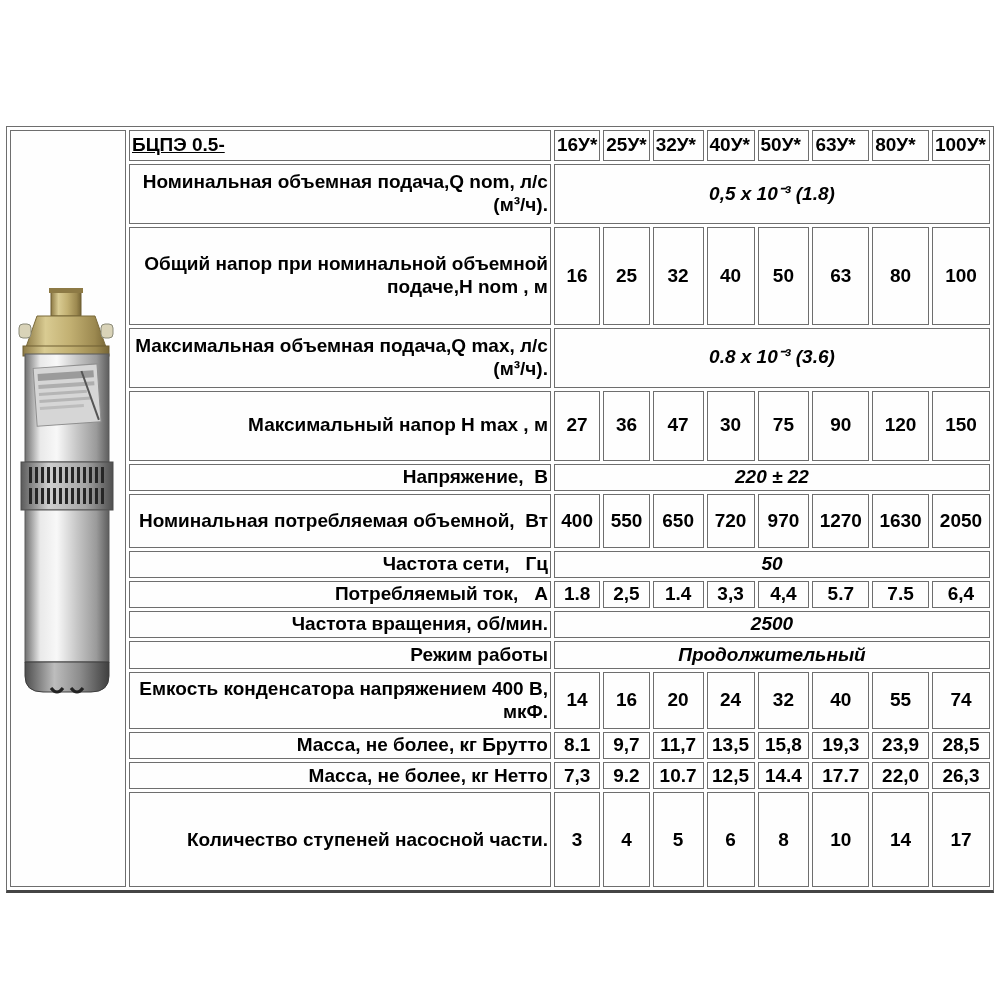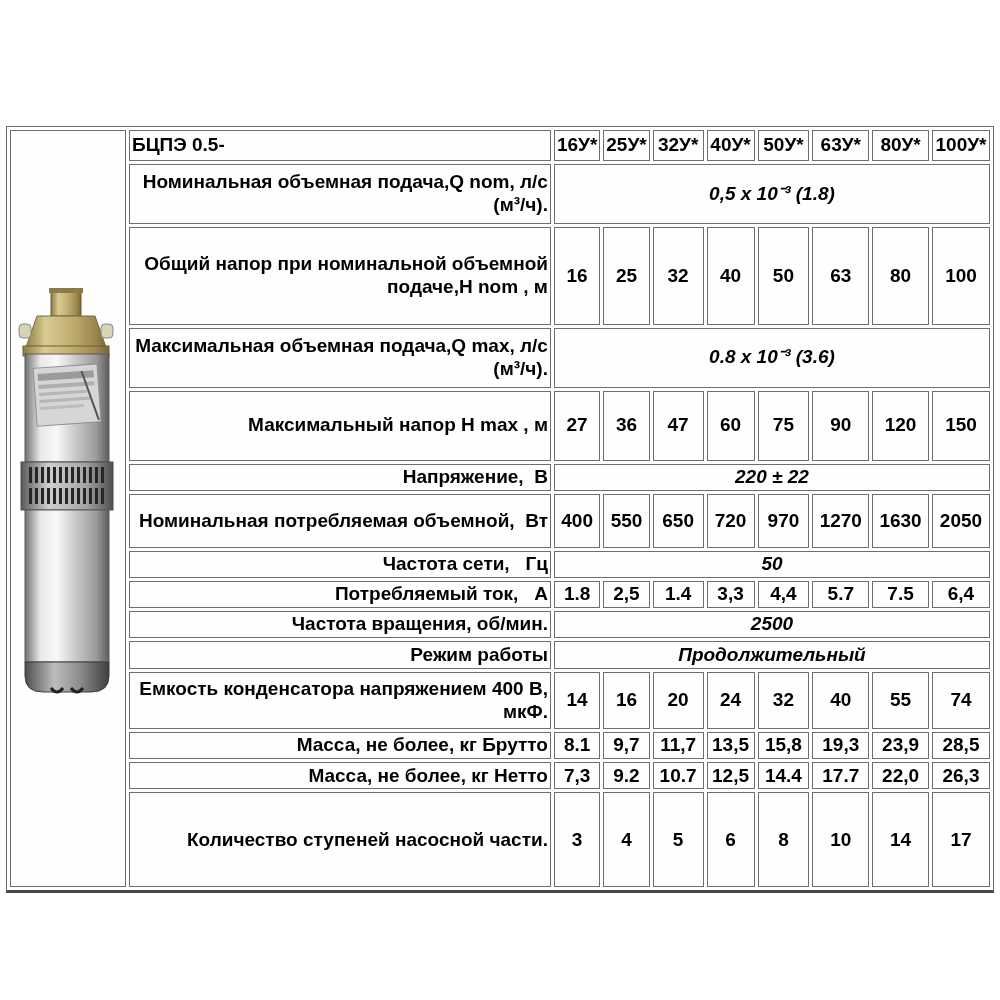--- a/index.html
+++ b/index.html
@@ -42,36 +42,37 @@
     vertical-align: top;
     padding: 0;
     background: #ffffff;
   }
   td.label-cell {
     text-align: right;
     padding-left: 4px;
     white-space: pre-wrap;
   }
   th.model-cell {
-    text-align: center;
+    text-align: left;
     padding-left: 3px;
     font-size: 19px;
     white-space: nowrap;
   }
   td.val-cell {
     text-align: center;
   }
   td.merged-cell {
     text-align: center;
     font-size: 20px;
     font-style: italic;
   }
   td.title-cell {
     text-align: left;
     padding-left: 4px;
+    text-decoration: underline;
   }
 </style>
 </head>
 <body>
 
 <div class="page">
   <table class="spec">
     <colgroup>
       <col style="width:110px">
         <col style="width:428px">
@@ -210,21 +211,21 @@
     <tr style="height:58px">
       <td class="label-cell">Максимальная объемная подача,Q max, л/с (м³/ч).</td>
       <td class="merged-cell" colspan="8">0.8 x 10⁻³ (3.6)</td>
     </tr>
 
     <tr style="height:68px">
       <td class="label-cell">Максимальный напор H max , м</td>
       <td class="val-cell">27</td>
       <td class="val-cell">36</td>
       <td class="val-cell">47</td>
-      <td class="val-cell">60</td>
+      <td class="val-cell">30</td>
       <td class="val-cell">75</td>
       <td class="val-cell">90</td>
       <td class="val-cell">120</td>
       <td class="val-cell">150</td>
     </tr>
 
     <tr style="height:24px">
       <td class="label-cell">Напряжение,  В</td>
       <td class="merged-cell" colspan="8">220 ± 22</td>
     </tr>

